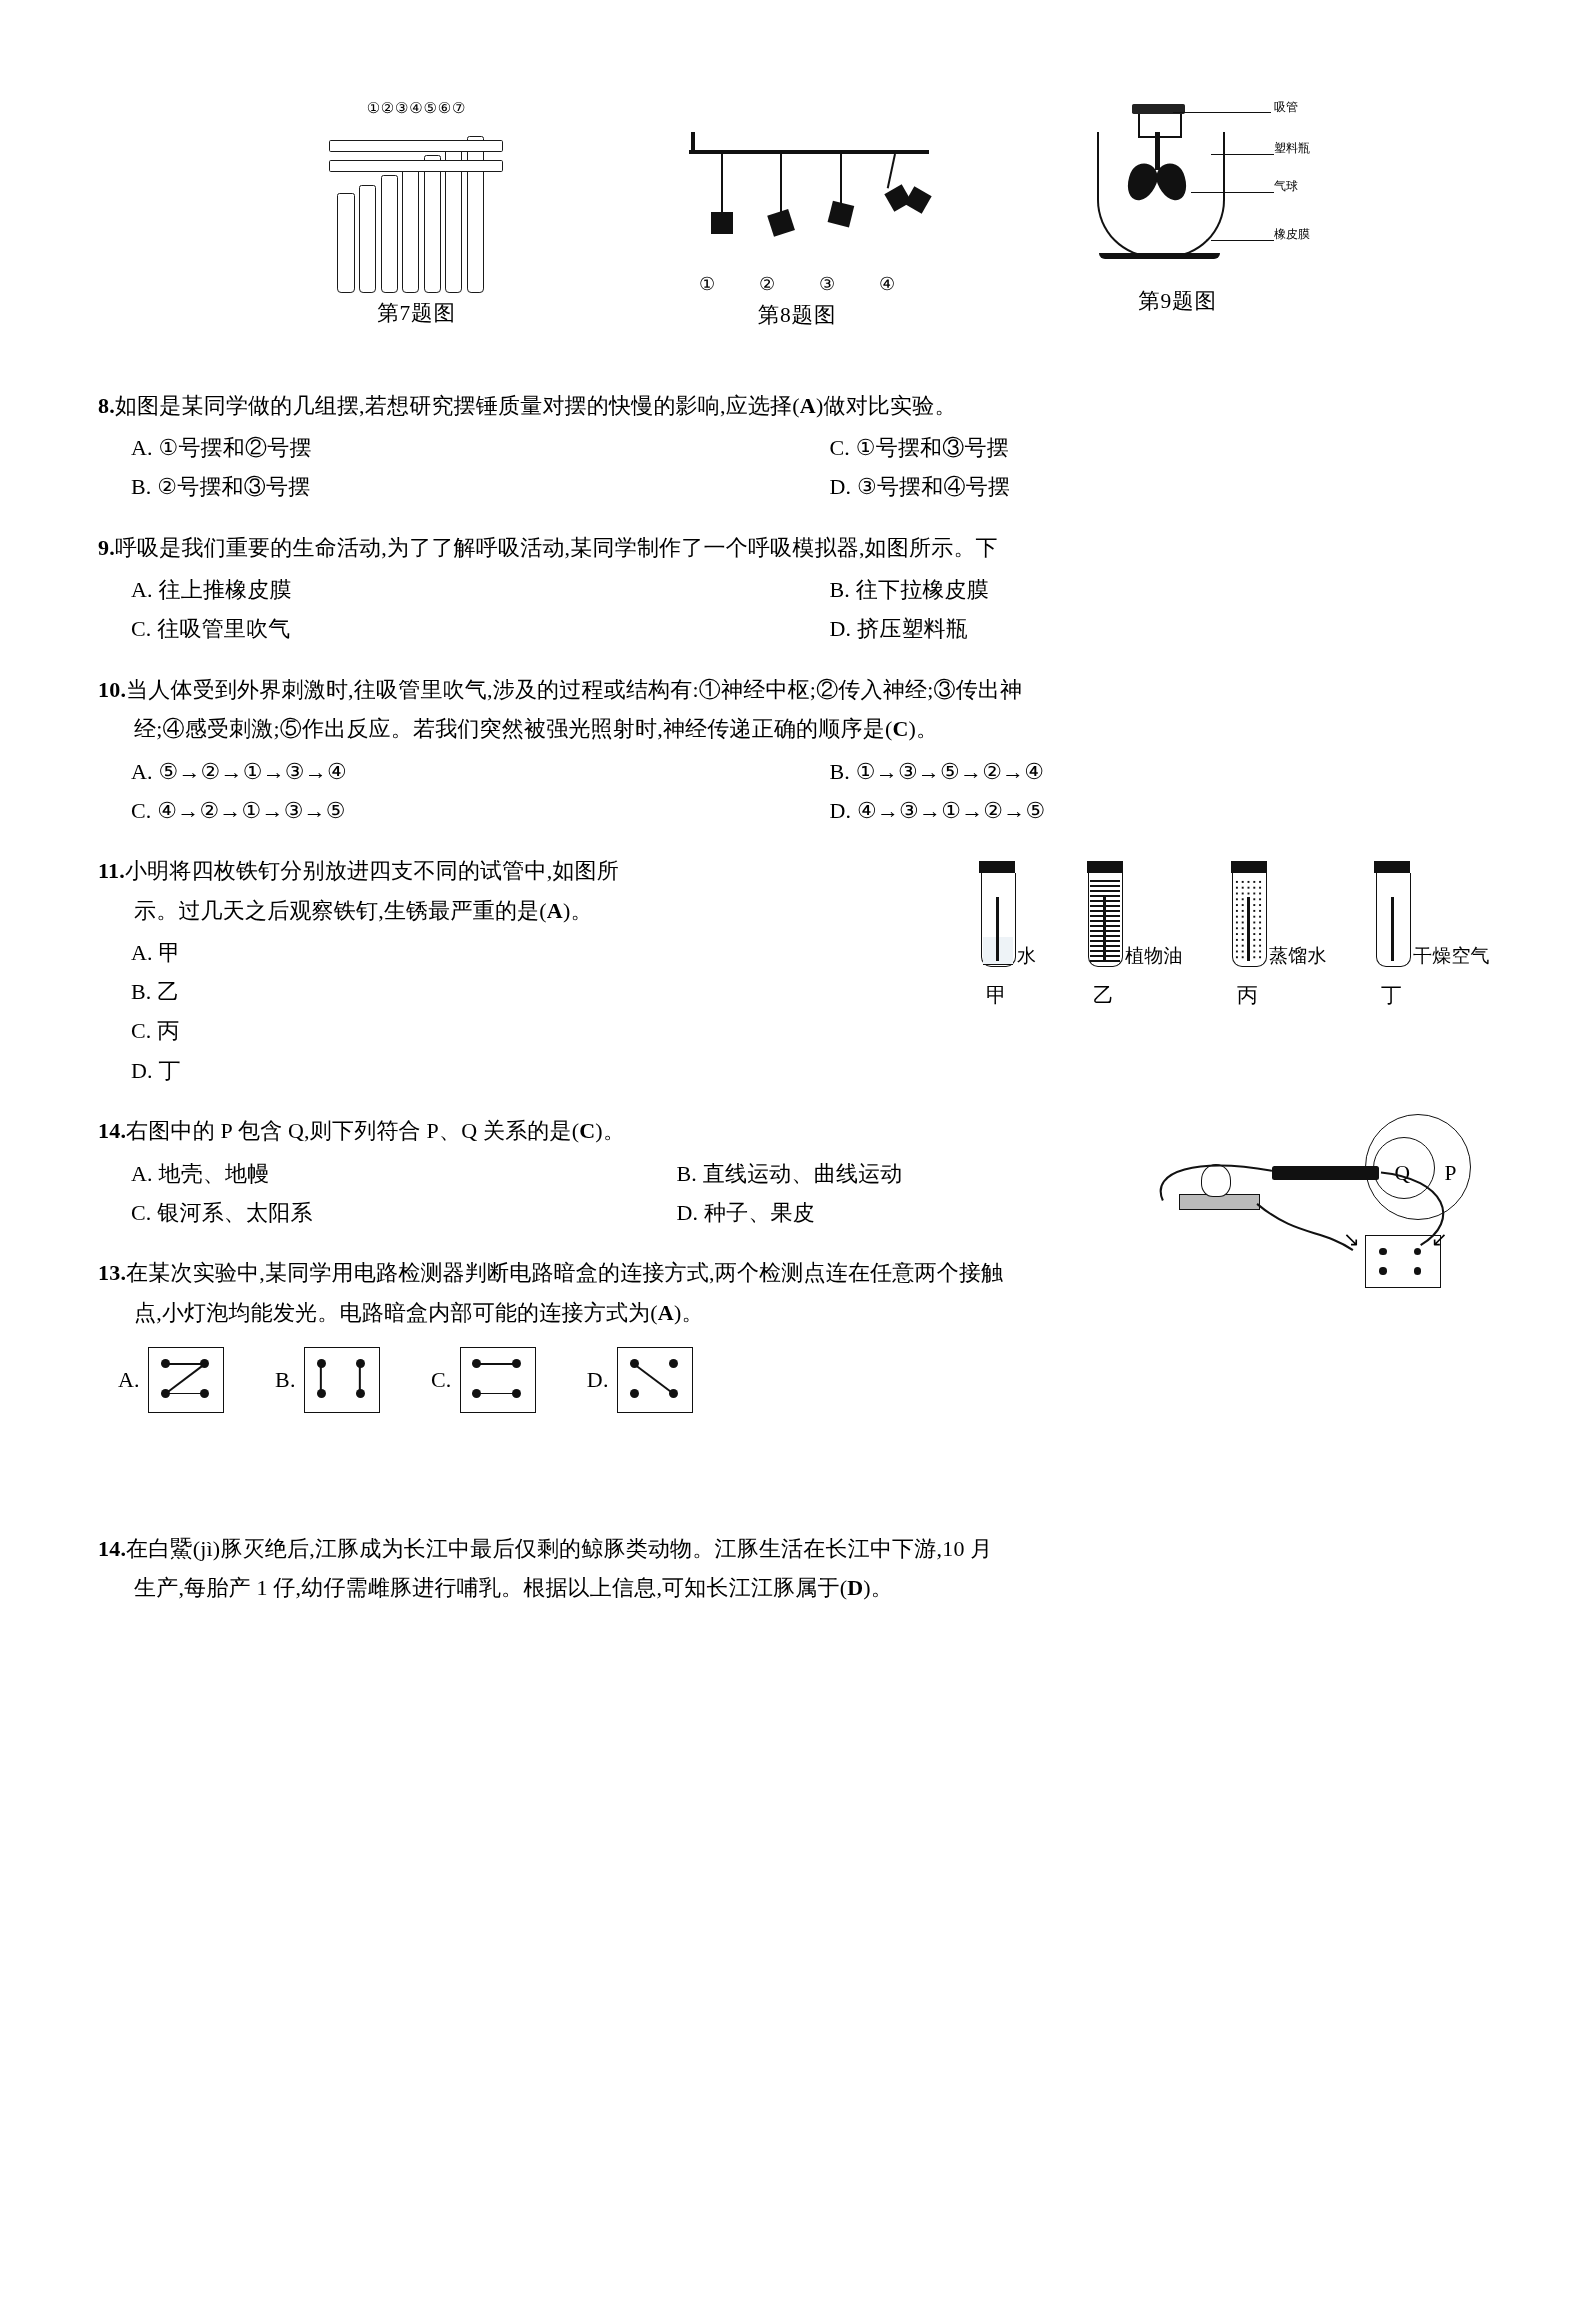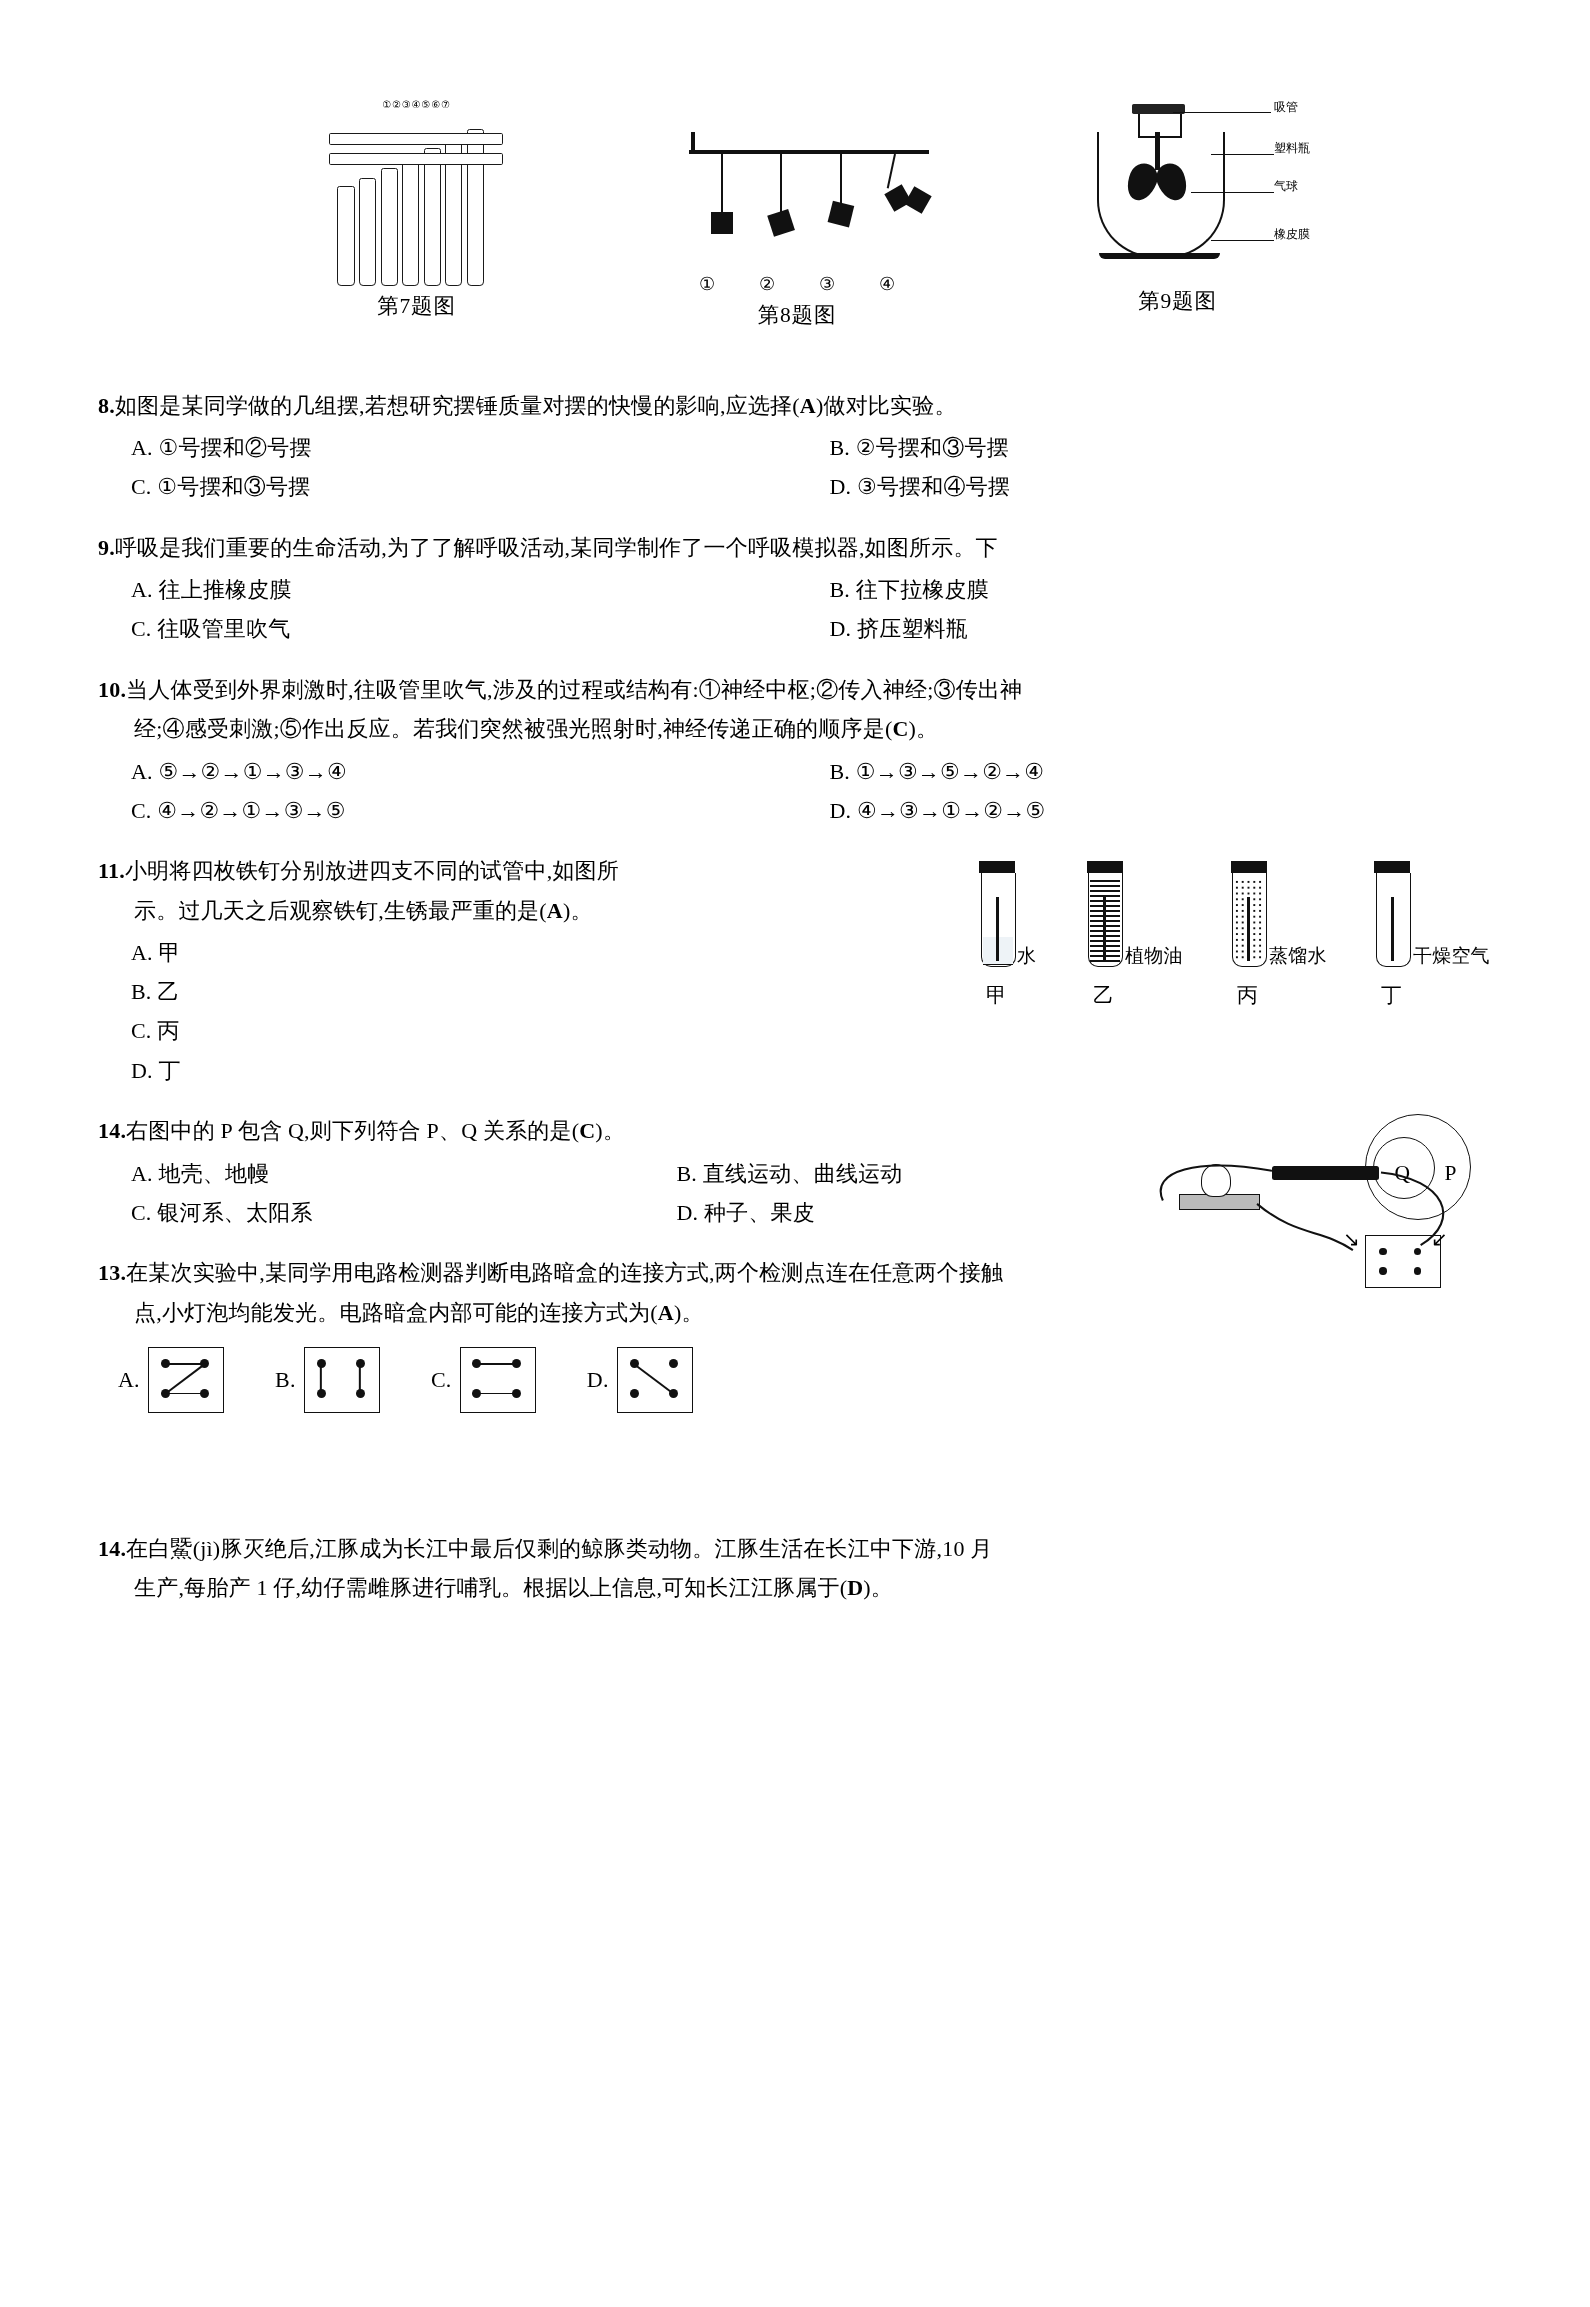--- a/index.html
+++ b/index.html
@@ -33,21 +33,21 @@
     font-size:21.5px;
     font-family:"Liberation Serif", serif;
     margin-top:5px;
     letter-spacing:0.8px;
   }
   .fig-box { position:absolute; }
 
   
   #fig7 { left:211px; top:0px; width:215px; }
   .flute-nums {
-    font-size:10px; letter-spacing:0.8px; text-align:center;
+    font-size:15px; letter-spacing:0.8px; text-align:center;
     margin-bottom:1.7px;
   }
   .flute-wrap { position:relative; height:174px; width:182px; margin:0 auto; }
   .pipe {
     position:absolute; bottom:0; width:15.7px;
     background:#fff; border:1.7px solid #1a1a1a; border-radius:2.5px 2.5px 4.1px 4.1px;
   }
   .flute-band {
     position:absolute; left:3.3px; width:172px; height:10px;
     border:1.7px solid #1a1a1a; background:#fff; border-radius:1.7px;
@@ -216,22 +216,22 @@
         <div class="fig-cap" style="margin-left:-74px;">第9题图</div>
       </div>
     </div>
 
     <div class="q">
       <div class="q-body">
         <span class="num">8.</span><span>如图是某同学做的几组摆,若想研究摆锤质量对摆的快慢的影响,应选择(</span><span class="ans">A</span><span>)做对比实验。</span>
       </div>
       <div class="opts">
         <div class="o">A. ①号摆和②号摆</div>
+        <div class="o">C. ①号摆和③号摆</div>
         <div class="o">B. ②号摆和③号摆</div>
-        <div class="o">C. ①号摆和③号摆</div>
         <div class="o">D. ③号摆和④号摆</div>
       </div>
     </div>
 
     <div class="q">
       <div class="q-body">
         <span class="num">9.</span><span>呼吸是我们重要的生命活动,为了了解呼吸活动,某同学制作了一个呼吸模拟器,如图所示。下</span>
       </div>
       <div class="opts">
         <div class="o">A. 往上推橡皮膜</div>

